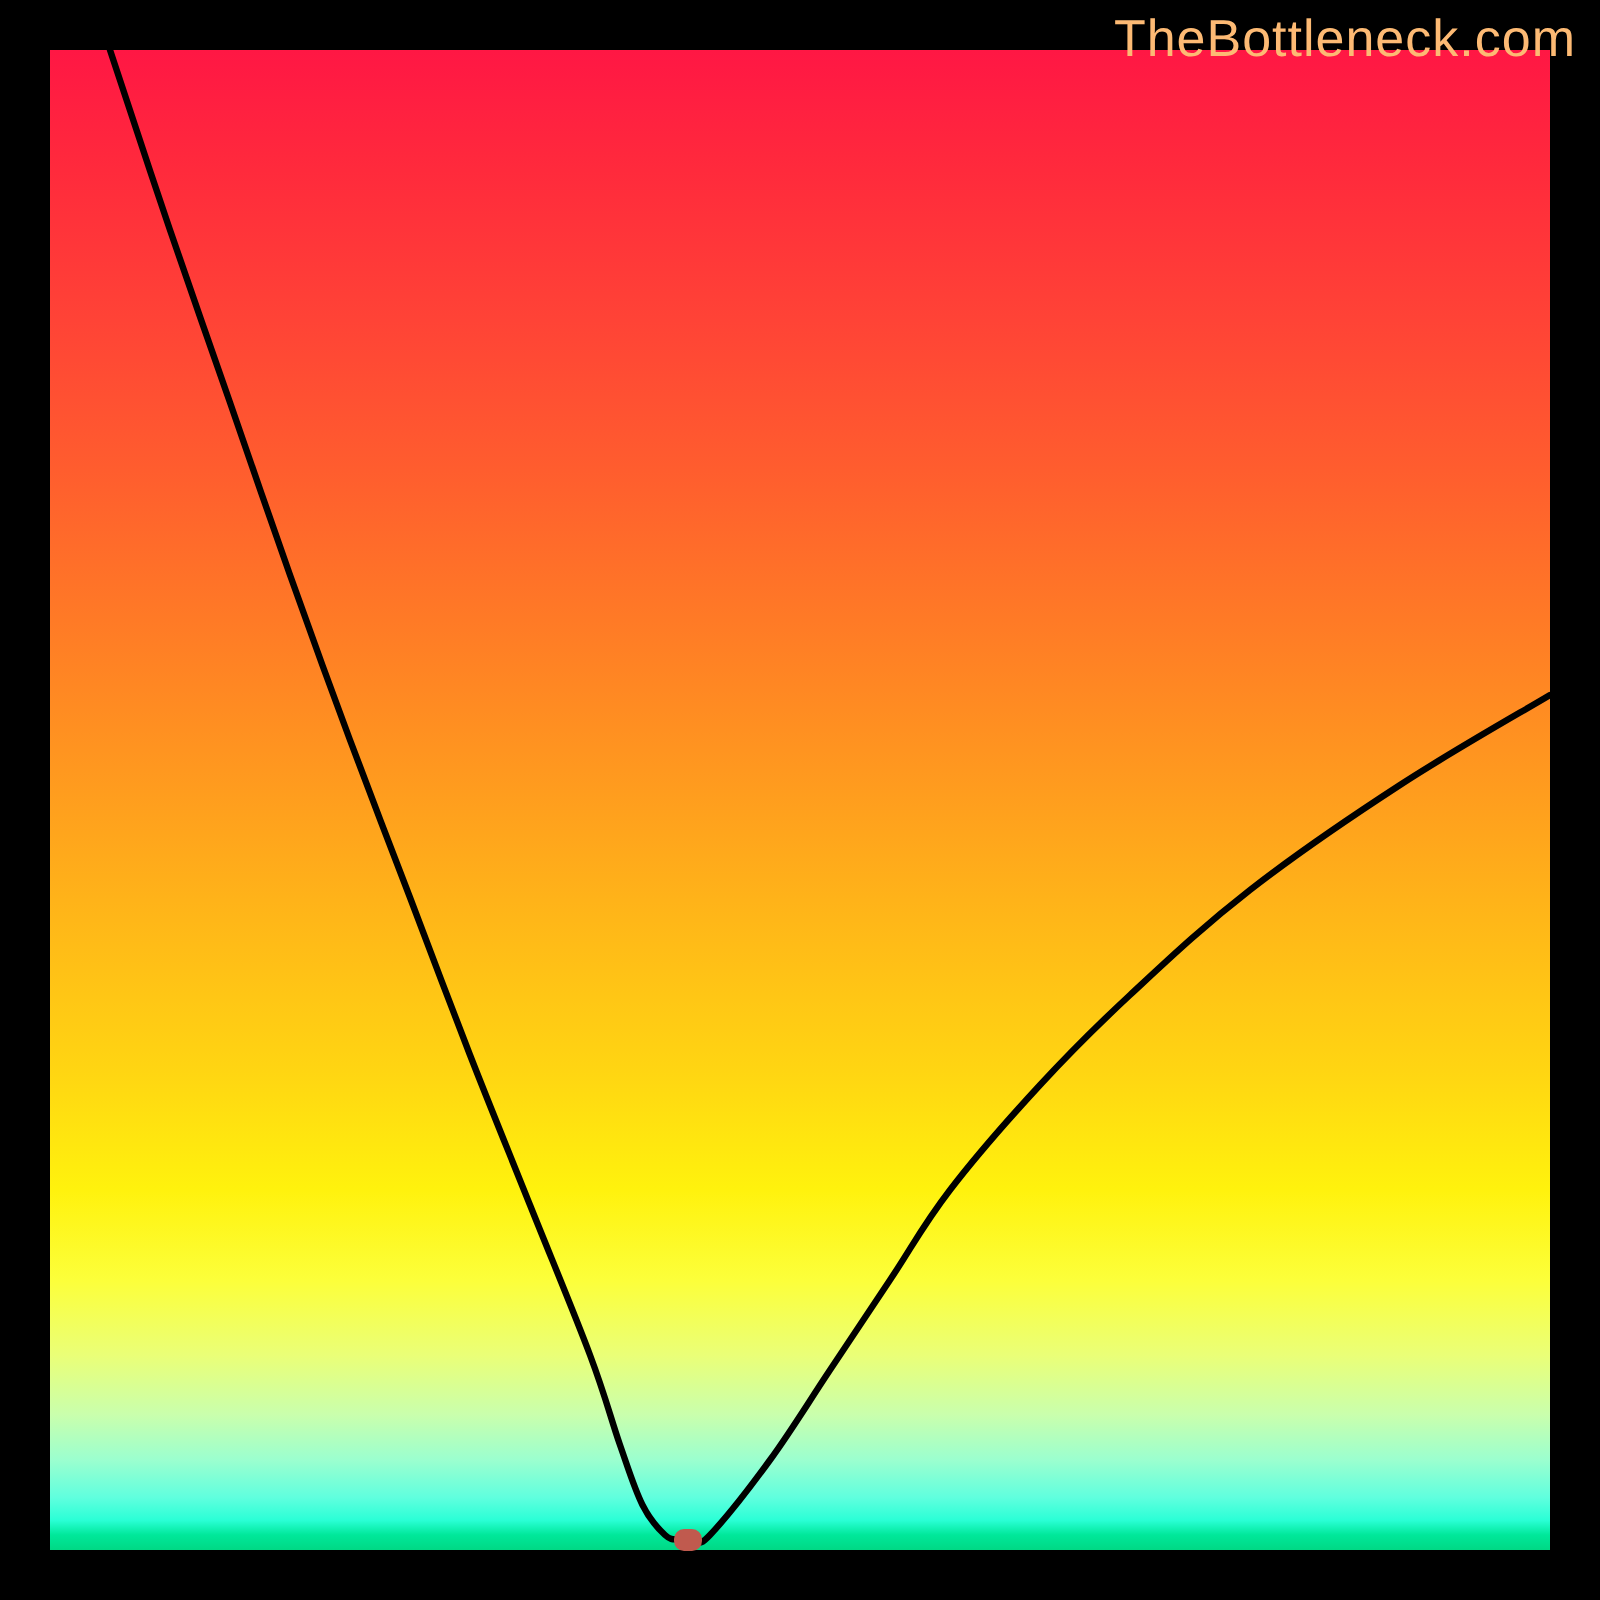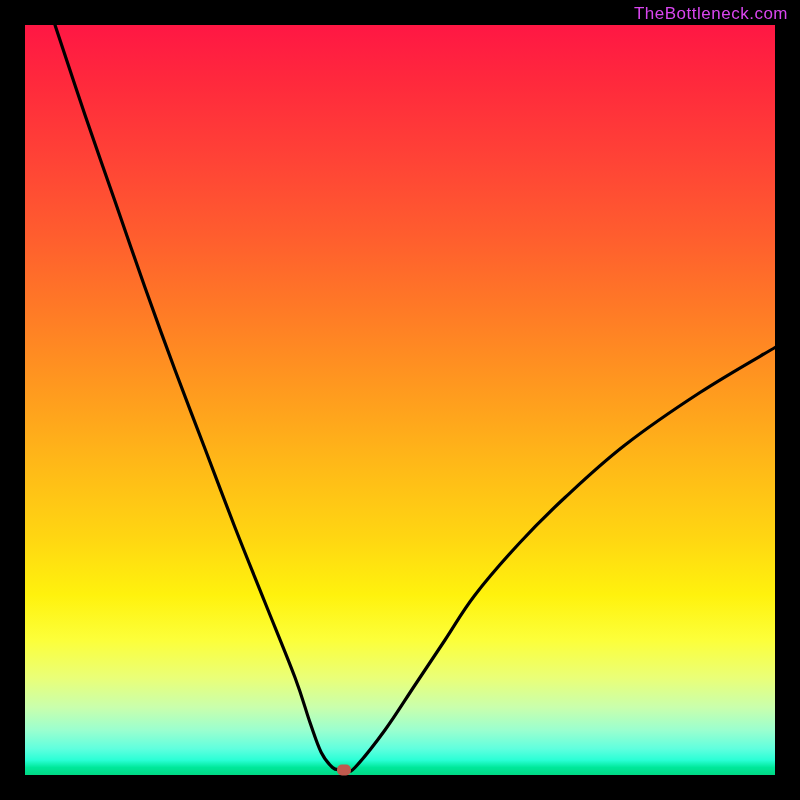--- a/index.html
+++ b/index.html
@@ -7,22 +7,22 @@
     width: 800px;
     height: 800px;
     background: #000;
     position: relative;
     font-family: Arial, Helvetica, sans-serif;
   }
   .watermark {
     position: absolute;
     top: 4px;
     right: 12px;
-    font-size: 17px;
-    color: #d946ef;
+    font-size: 26px;
+    color: #fdba74;
     letter-spacing: 0.5px;
     z-index: 10;
   }
   .plot-area {
     position: absolute;
     left: 25px;
     top: 25px;
     width: 750px;
     height: 750px;
     background: linear-gradient(to bottom,

